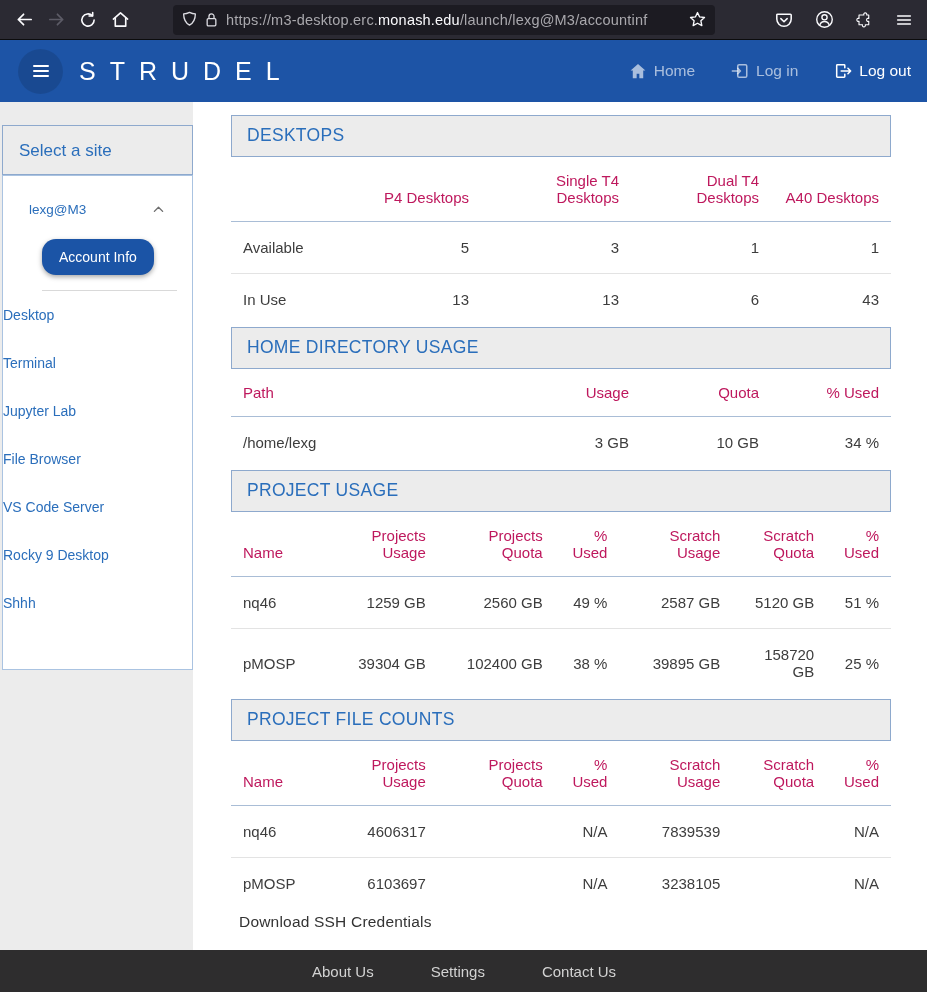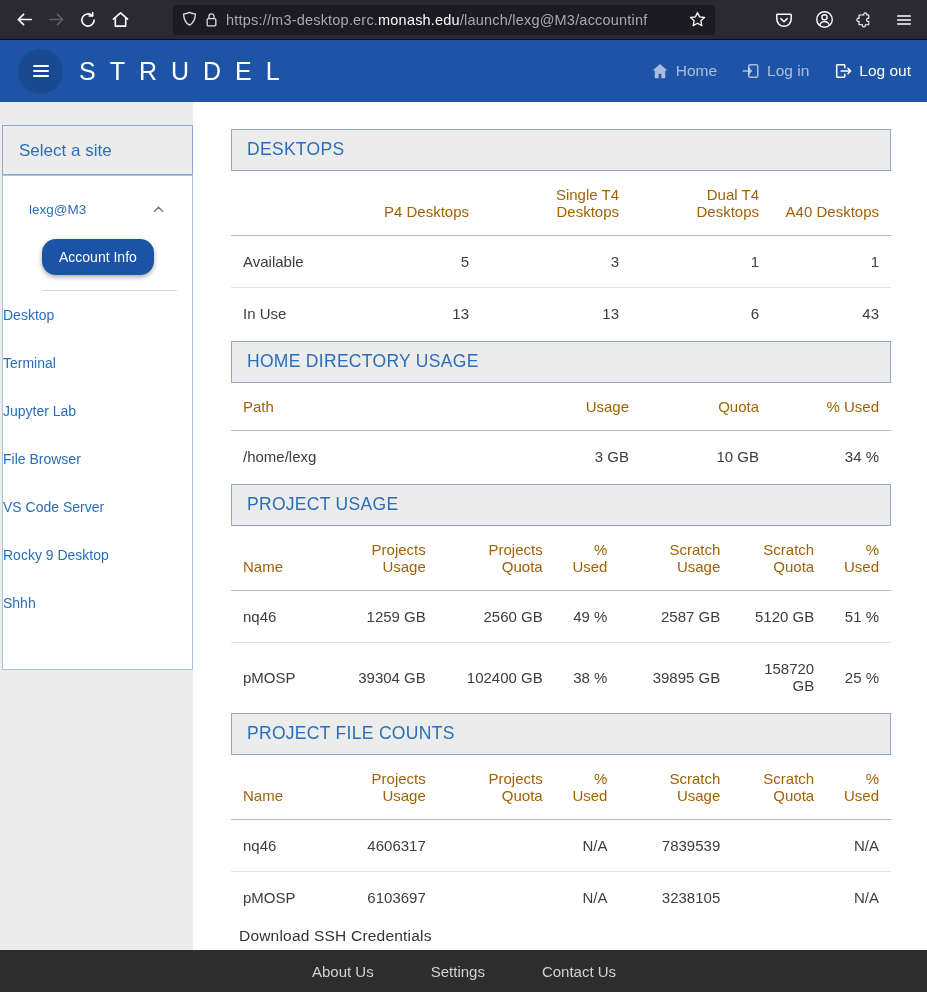--- a/index.html
+++ b/index.html
@@ -26,21 +26,21 @@
   .right-icons { margin-left:auto; display:flex; align-items:center; gap:18px; }
   .right-icons .tb-btn { width:22px; }
 
   
   .app-header { height:62px; background:#1d54a6; flex:none; display:flex; align-items:center;
                 padding:0 16px 0 18px; }
   .menu-circle { width:45px; height:45px; border-radius:50%; background:rgba(0,0,0,0.12);
                  display:flex; align-items:center; justify-content:center; color:#fff; flex:none; }
   .brand { color:#fff; font-size:25px; font-weight:500; letter-spacing:14px; margin-left:16px;
            white-space:nowrap; }
-  .header-nav { margin-left:auto; display:flex; align-items:center; gap:25px;justify-content:flex-end; }
+  .header-nav { margin-left:auto; display:flex; align-items:center; gap:36px;justify-content:flex-end; }
   .hlink { display:flex; align-items:center; gap:7px; font-size:15.5px;
            color:rgba(255,255,255,0.62); }
   .hlink.bright { color:#ffffff; }
   .hlink svg { display:block; }
 
   
   .content-row { flex:1; display:flex; overflow:hidden; }
   .sidebar { width:193px; background:#ececec; flex:none; }
   .site-select { margin:23px 0 0 2px; border:1px solid #8ea9cd; padding:15px 16px 13px 16px;
                  color:#2a6ebb; font-size:17px; }
@@ -49,28 +49,28 @@
               padding:26px 26px 0 26px; }
   .site-label { color:#2a6ebb; font-size:13.5px; }
   .caret { color:#6e6e6e; display:flex; }
   .selected-btn { margin:22px 0 0 39px; background:#1b54a6; color:#fff; font-size:14px;
                   border:none; border-radius:14px; padding:10px 17px;
                   box-shadow:0 2px 5px rgba(0,0,0,0.35); cursor:pointer; }
   .nav-divider { border:none; border-top:1px solid #d9d9d9; margin:15px 15px 0 39px; }
   .nav-item { height:48px; display:flex; align-items:center; 
               color:#2a6ebb; font-size:14px; cursor:pointer; }
 
-  .main { flex:1; background:#fff; padding:27px 0 0 38px; }
+  .main { flex:1; background:#fff; padding:13px 0 0 38px; }
   .content { width:660px; }
   .section-box { background:#ececec; border:1px solid #8ea9cd; color:#2a6ebb;
                  font-size:17.5px; padding:9px 15px 10px 15px; letter-spacing:0.3px; }
   .section { margin-top:2px; }
   .section:first-child { margin-top:0; }
   table { width:660px; border-collapse:collapse; table-layout:fixed; }
-  th { color:#a16207; font-weight:400; font-size:15px; padding:15px 12px;
+  th { color:#be185d; font-weight:400; font-size:15px; padding:15px 12px;
        border-bottom:1px solid #a9bdd6; vertical-align:bottom; }
   td { color:#3d3d3d; font-size:15px; padding:17px 12px; border-bottom:1px solid #e3e3e3;
        vertical-align:middle; word-wrap:break-word; }
   tr:last-child td { border-bottom:none; }
   .al { text-align:left; }
   .ar { text-align:right; }
   .download-link { display:inline-block; margin:4px 0 24px 8px; color:#333333;
                    font-size:15.5px; letter-spacing:0.2px; cursor:pointer; }
 
   

